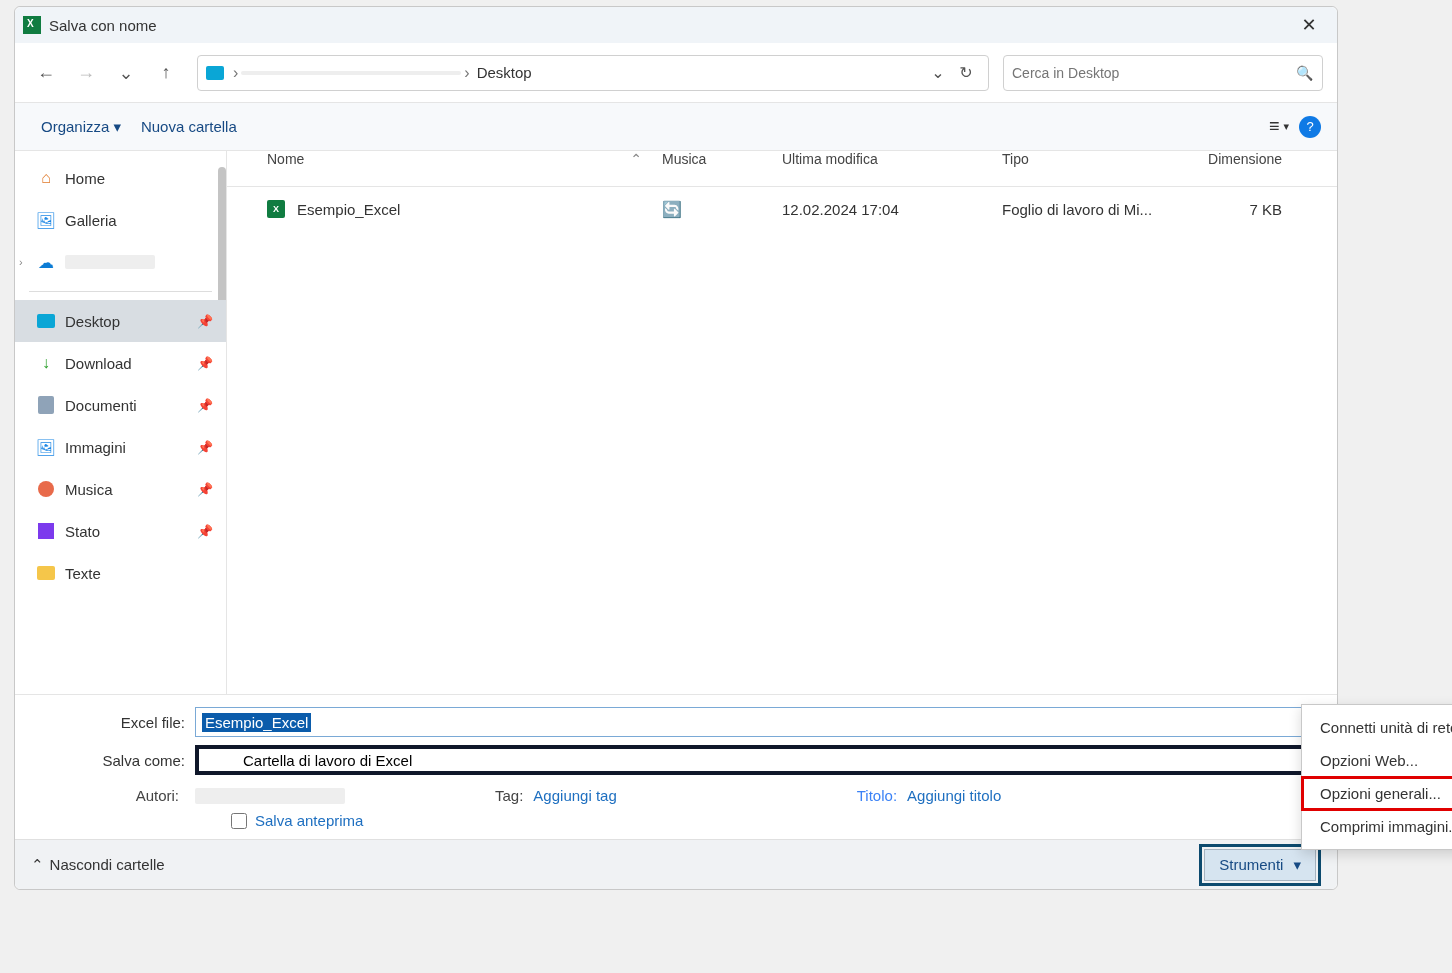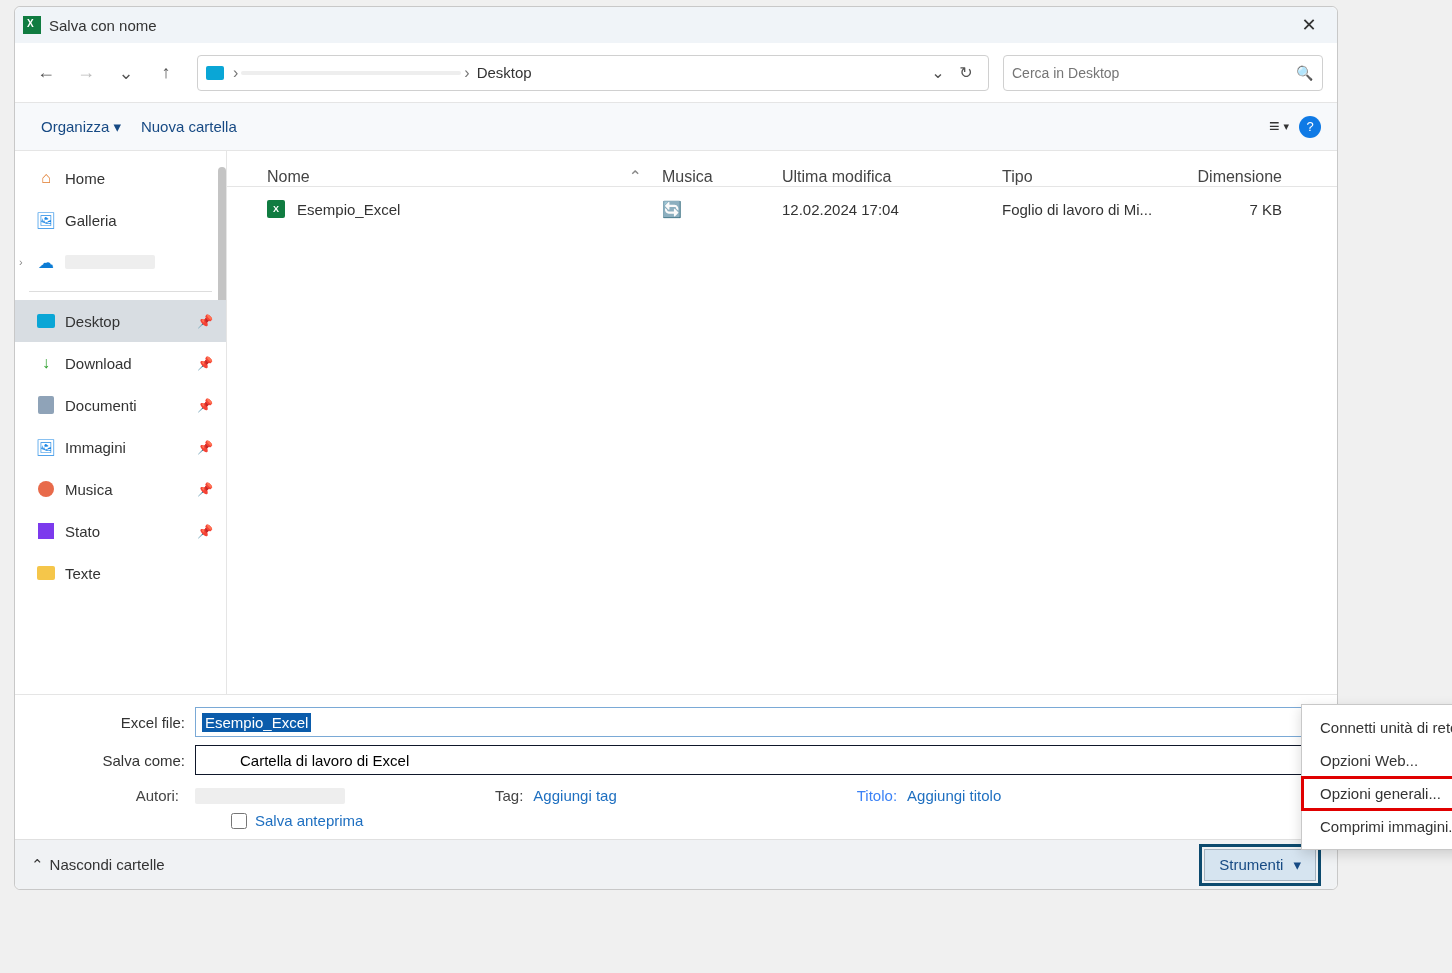--- a/index.html
+++ b/index.html
@@ -36,35 +36,35 @@
 .sb-item .pin { margin-left:auto; color:#888; font-size:13px;}
 .sb-item .exp { position:absolute; left:4px; color:#888; font-size:11px;}
 .sb-divider { height:1px; background:#ddd; margin:8px 14px;}
 .sb-icon { width:18px; height:18px; display:inline-flex; align-items:center; justify-content:center; font-size:16px;}
 .ic-home{color:#e07a2b;} .ic-gallery{color:#1e88e5;} .ic-cloud{color:#0c7cd5;}
 .ic-desktop{width:18px;height:14px;background:#0aa6d6;border-radius:2px;}
 .ic-download{color:#2da02d;} .ic-doc{color:#6a88a5; background:#8fa3b8; width:16px;height:18px;border-radius:2px;}
 .ic-img{color:#1e88e5;} .ic-music{width:16px;height:16px;border-radius:50%;background:#e86a4a;}
 .ic-video{width:16px;height:16px;background:#7c3aed;} .ic-folder{width:18px;height:14px;background:#f5c64a;border-radius:2px;}
 .filepane { flex: 1; display:flex; flex-direction:column;}
-.fp-head { height: 36px; display:flex; align-items:flex-end; border-bottom:1px solid #e5e5e5; font-size:16px; color:#444; padding-left:30px;}
+.fp-head { height: 36px; display:flex; align-items:flex-start; border-bottom:1px solid #e5e5e5; font-size:14px; color:#444; padding-left:30px;}
 .fp-head .col { padding:0 10px;}
 .c-name{width:395px; display:flex; align-items:center; gap:4px;} .c-state{width:120px;} .c-mod{width:220px;} .c-type{width:190px;} .c-size{width:110px; text-align:right;}
 .fp-row { height:44px; display:flex; align-items:center; padding-left:30px; font-size:15px; color:#333;}
 .fp-row .cell{padding:0 10px;}
 .fp-row .xl-icon{width:18px;height:18px;background:#107c41;display:inline-flex;align-items:center;justify-content:center;color:#fff;font-size:9px;font-weight:bold;margin-right:8px;border-radius:2px;}
 .sync-ic{color:#1e88e5;font-size:16px;}
 .bottom { border-top:1px solid #e5e5e5; padding:12px 16px 10px 16px; background:#fff;}
 .brow { display:flex; align-items:center; margin-bottom:8px;}
 .brow label { width:164px; text-align:right; padding-right:10px; font-size:15px; color:#333;}
 .brow .field { flex:1; height:30px; border:1px solid #7aa9d6; display:flex; align-items:center; padding:0 6px; font-size:15px; position:relative; background:#fff;}
 .brow .field.sel { border-color:#7aa9d6;}
 .brow .field .seltext{background:#0b5cab;color:#fff;padding:1px 3px;}
 .brow .field .dd{position:absolute;right:6px;color:#555;}
-.brow .field.plain{border:1px solid #0f172a;padding-left:44px;}
+.brow .field.plain{border:4px solid #0f172a;padding-left:44px;}
 .meta { display:flex; align-items:center; padding:4px 0 8px 0; font-size:15px;}
 .meta .mlab{width:164px;text-align:right;padding-right:16px;color:#444;}
 .meta .mval{color:#999;width:150px;}
 .meta .taglab{color:#444;margin-left:150px;margin-right:10px;}
 .meta .link{color:#1e6fc0;cursor:pointer;}
 .meta .titlelab{color:#3b82f6;margin-left:240px;margin-right:10px;}
 .prev{display:flex;align-items:center;padding-left:200px;font-size:15px;color:#1e6fc0;gap:8px;}
 .prev input{width:16px;height:16px;}
 .footer { height:50px; background:#f0f2f4; border-top:1px solid #e0e0e0; display:flex; align-items:center; padding:0 16px; border-radius:0 0 6px 6px;}
 .footer .hide{display:flex;align-items:center;gap:6px;font-size:15px;color:#333;cursor:pointer;}

